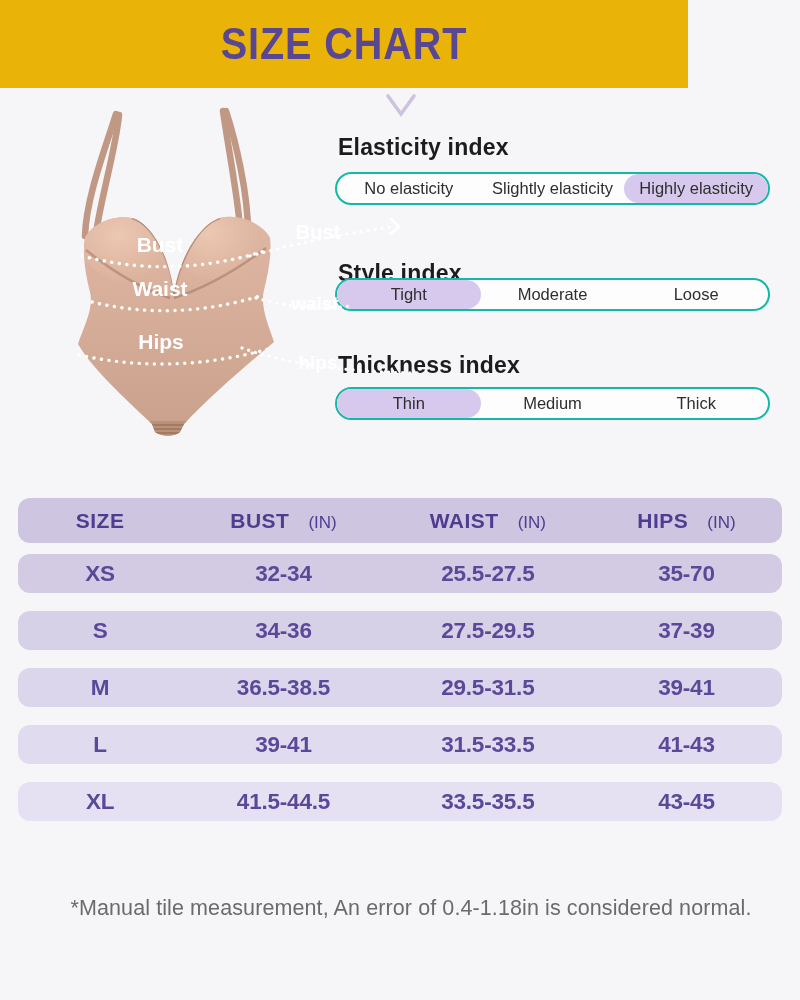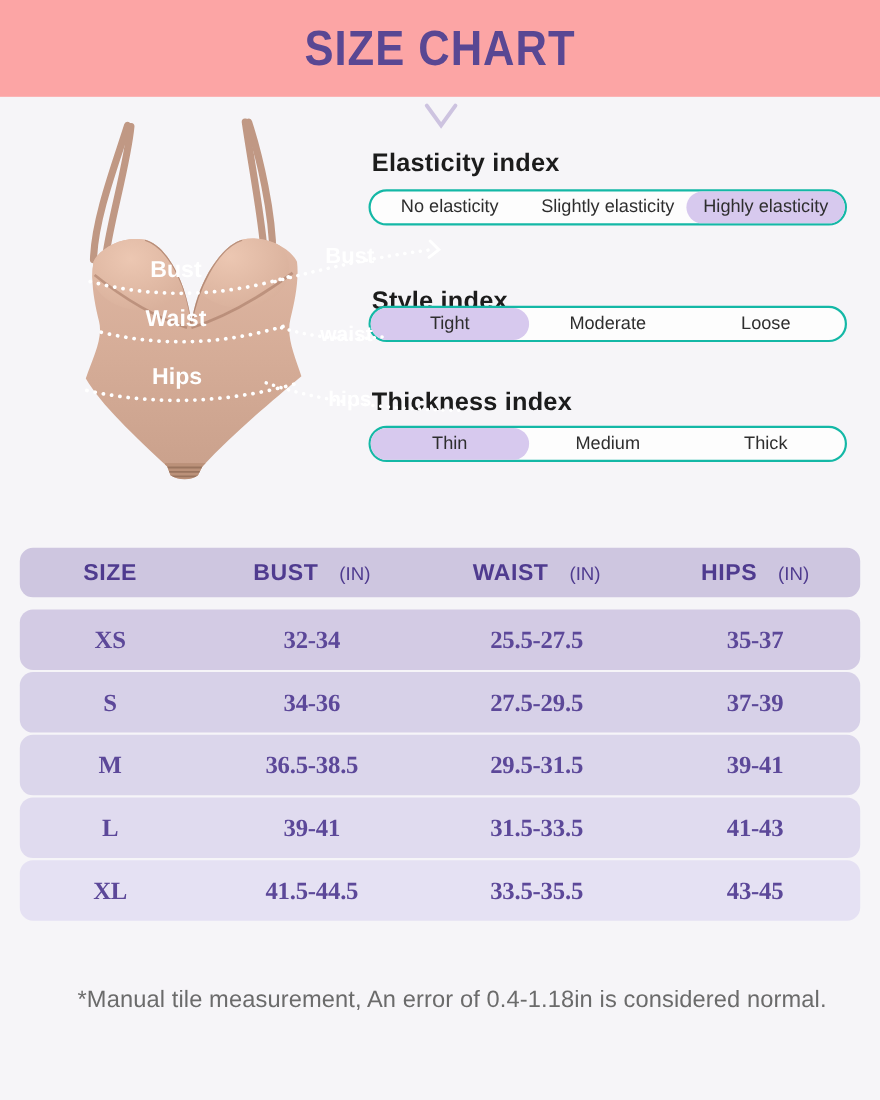--- a/index.html
+++ b/index.html
@@ -1,21 +1,21 @@
 <!DOCTYPE html>
 <html><head>
 <meta charset="utf-8">
 <style>
   html,body{margin:0;padding:0;}
   body{
     width:800px;height:1000px;position:relative;overflow:hidden;
     background:#f6f5f8;font-family:"Liberation Sans",sans-serif;
   }
   
-  .header-band{position:absolute;top:0;left:0;width:800px;height:88px;background:#fca5a5;
+  .header-band{position:absolute;top:0;left:0;width:688px;height:88px;background:#eab308;
     display:flex;align-items:center;justify-content:center;}
   .page-title{font-size:45px;font-weight:bold;color:#594793;letter-spacing:1px;transform:scaleX(0.88);}
   .chevron{position:absolute;left:384px;top:92px;}
 
   
   .idx-title{position:absolute;left:338px;font-size:23px;font-weight:bold;color:#1c1c1c;letter-spacing:0.2px;}
   #idx-title-0{top:134px}
   #idx-title-1{top:260px}
   #idx-title-2{top:352px}
   .pill{position:absolute;left:335px;width:431px;height:29px;border:2px solid #14b8a6;border-radius:17px;
@@ -26,21 +26,21 @@
   .opt{flex:1;display:flex;align-items:center;justify-content:center;font-size:16.5px;color:#2e2e2e;
     border-radius:15px;white-space:nowrap;}
   .opt.selected{background:#d7c9ee;}
 
   
   .trow{position:absolute;left:18px;width:764px;border-radius:12px;display:grid;
     grid-template-columns:21.5% 26.5% 27% 25%;align-items:center;text-align:center;}
   .thead{top:498px;height:45px;background:#cec6e0;}
   .thead .cell{font-size:21px;font-weight:bold;color:#4f3b8f;letter-spacing:0.5px;}
   .thead .unit{font-size:17px;font-weight:normal;margin-left:19px;letter-spacing:0;}
-  .drow{height:55px;font-family:Liberation Serif, serif;}
+  .drow{height:39px;}
   .drow .cell{font-size:22.5px;font-weight:bold;color:#5c4899;letter-spacing:-0.2px;}
   #row-0{top:554px;background:#d3cbe4}
   #row-1{top:611px;background:#d7d1e8}
   #row-2{top:668px;background:#dbd6eb}
   #row-3{top:725px;background:#e0dbef}
   #row-4{top:782px;background:#e5e1f3}
 
   .footnote{position:absolute;top:896px;left:11px;width:800px;text-align:center;
     font-size:21.5px;color:#6b6b6b;letter-spacing:0.1px;}
 
@@ -160,21 +160,21 @@
   </div>
   <div class="cell">
     <span>HIPS</span><span class="unit">(IN)</span>
   </div>
 </div>
 
 <div class="trow drow" id="row-0">
   <div class="cell">XS</div>
   <div class="cell">32-34</div>
   <div class="cell">25.5-27.5</div>
-  <div class="cell">35-37</div>
+  <div class="cell">35-70</div>
 </div>
 <div class="trow drow" id="row-1">
   <div class="cell">S</div>
   <div class="cell">34-36</div>
   <div class="cell">27.5-29.5</div>
   <div class="cell">37-39</div>
 </div>
 <div class="trow drow" id="row-2">
   <div class="cell">M</div>
   <div class="cell">36.5-38.5</div>

